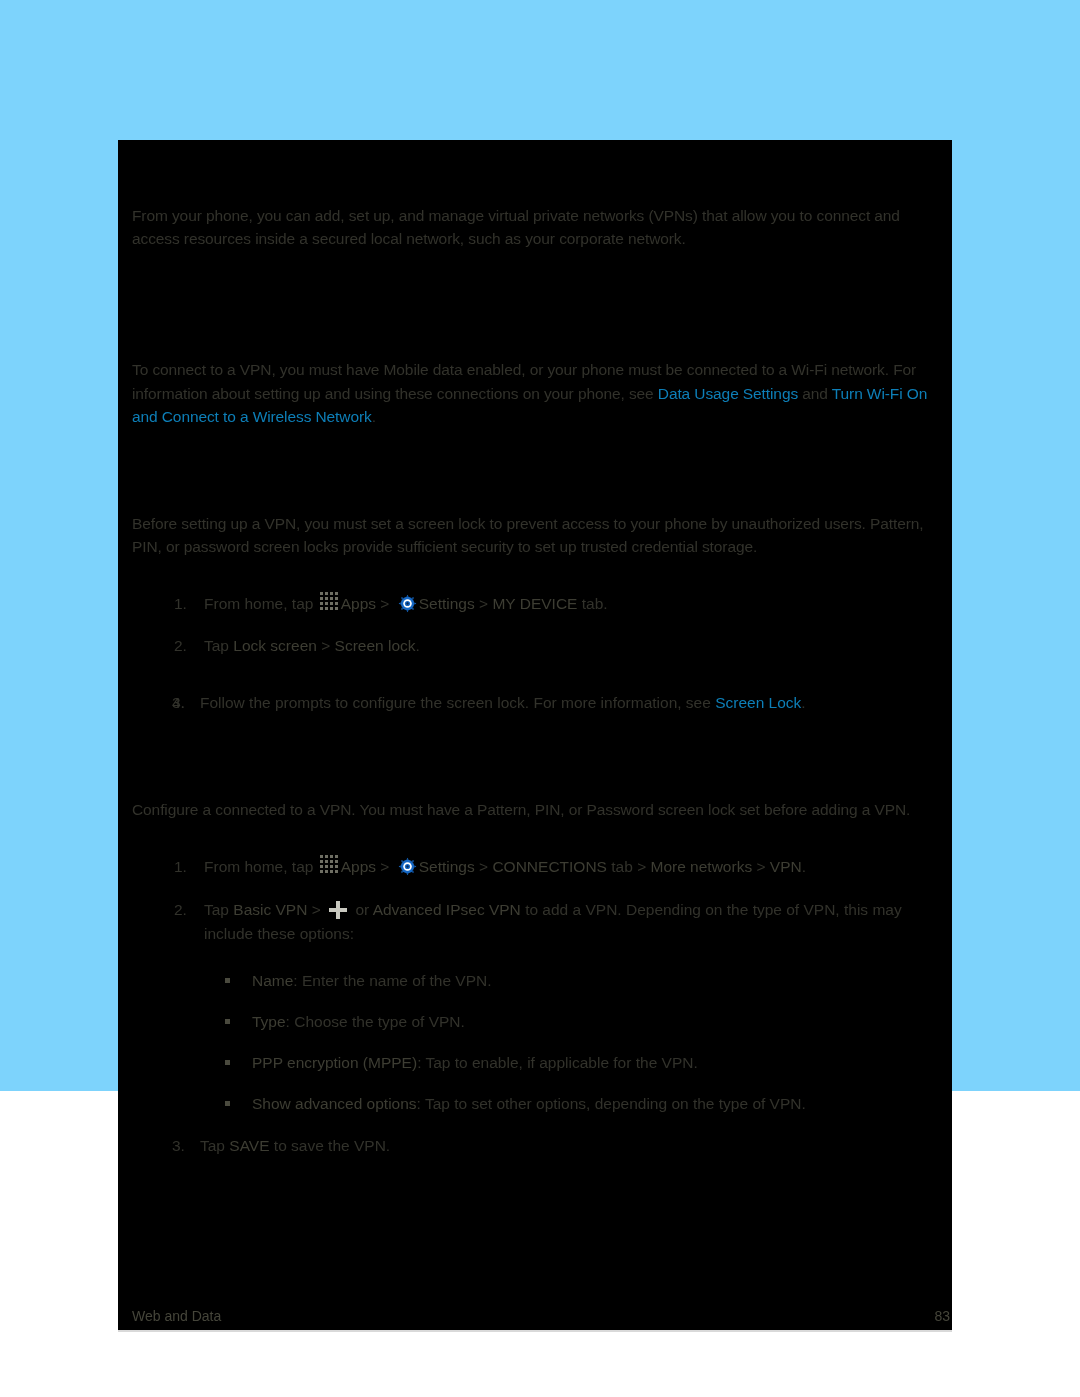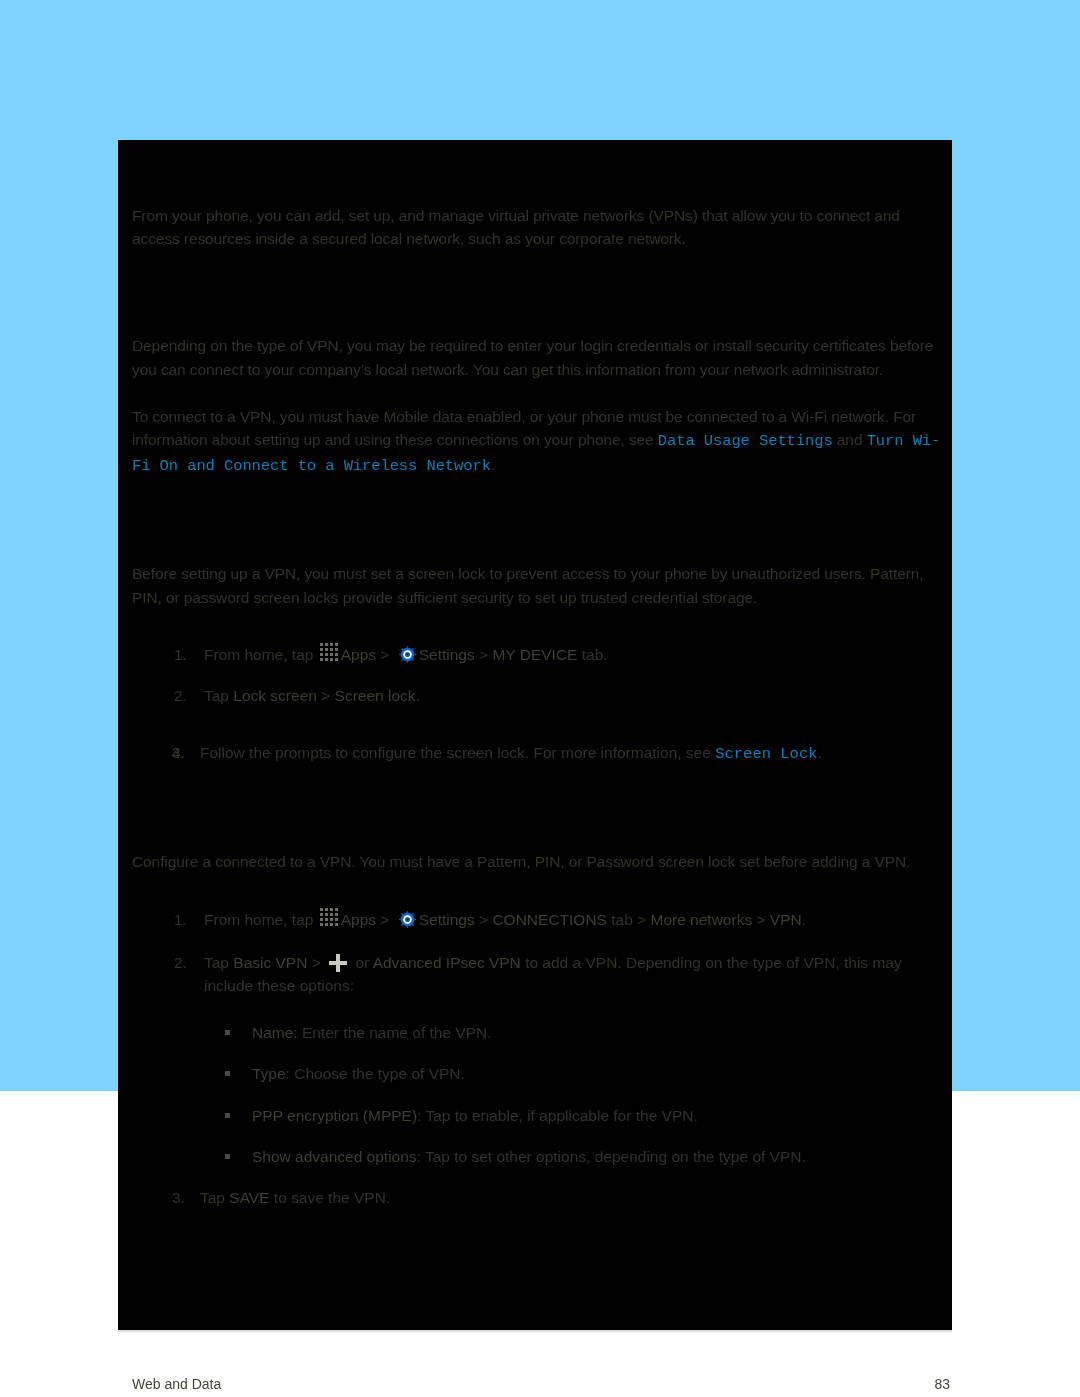--- a/index.html
+++ b/index.html
@@ -73,21 +73,20 @@
   }
 
   b, strong, .b {
     color: #3d3d33;
     font-weight: normal;
   }
 
   a.xref, .link {
     color: #0d7fb8;
     text-decoration: none;
-    font-family: Liberation Mono, monospace;
   }
 
   
   ol.steps {
     list-style: none;
     margin: 0;
     padding: 0;
   }
   ol.steps > li {
     position: relative;
@@ -188,21 +187,21 @@
     left: 8px; top: 1px; width: 4px; height: 18px;
   }
   .icon-plus::after {
     left: 1px; top: 8px; width: 18px; height: 4px;
   }
 
   
   #footer {
     position: absolute;
     left: 132px;
-    top: 1376px;
+    top: 1308px;
     width: 818px;
     display: flex;
     justify-content: space-between;
     align-items: baseline;
     color: #45453a;
     font-size: 14px;
   }
   #footer-rule {
     position: absolute;
     left: 118px;
@@ -232,21 +231,20 @@
       <div class="sp-s"></div>
 
       <p class="body">From your phone, you can add, set up, and manage virtual private networks (VPNs) that allow you to connect and access resources inside a secured local network, such as your corporate network.</p>
 
       <div class="sp-xl"></div>
 
       <h3 class="sub-heading">Prepare Your Phone for VPN Connection</h3>
 
       <div class="sp-s"></div>
 
-      <p class="body">Depending on the type of VPN, you may be required to enter your login credentials or install security certificates before you can connect to your company’s local network. You can get this information from your network administrator.</p>
 
       <div class="sp-m"></div>
 
       <p class="body">
         <span>To connect to a VPN, you must have Mobile data enabled, or your phone must be connected to a Wi-Fi network. For information about setting up and using these connections on your phone, see </span><a class="xref" href="#">Data Usage Settings</a><span> and </span><a class="xref" href="#">Turn Wi-Fi On and Connect to a Wireless Network</a><span>.</span>
       </p>
 
       <div class="sp-xl"></div>
 
       <h3 class="sub-heading">Set Up Secure Credential Storage</h3>

